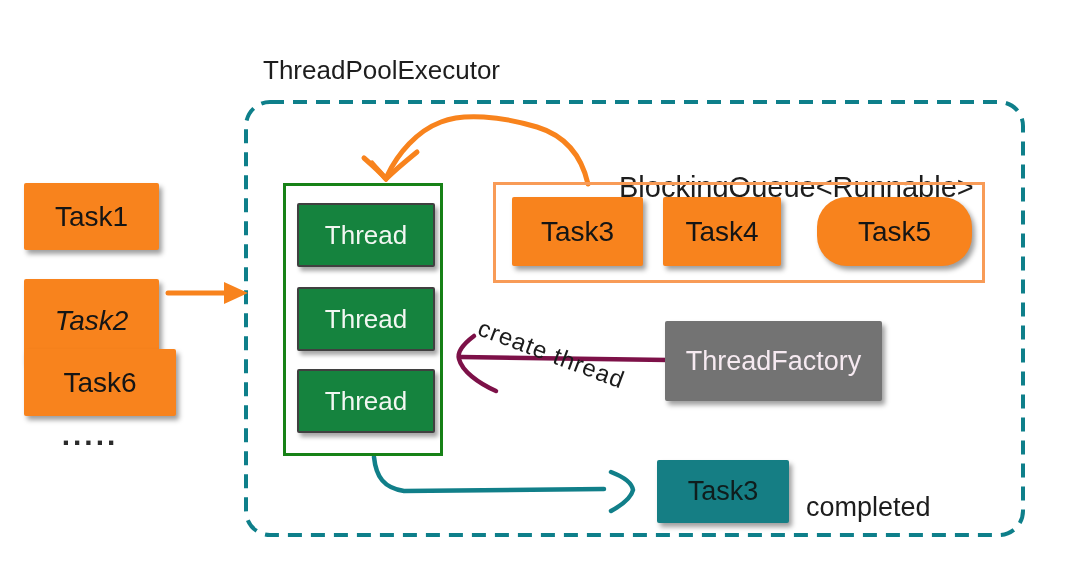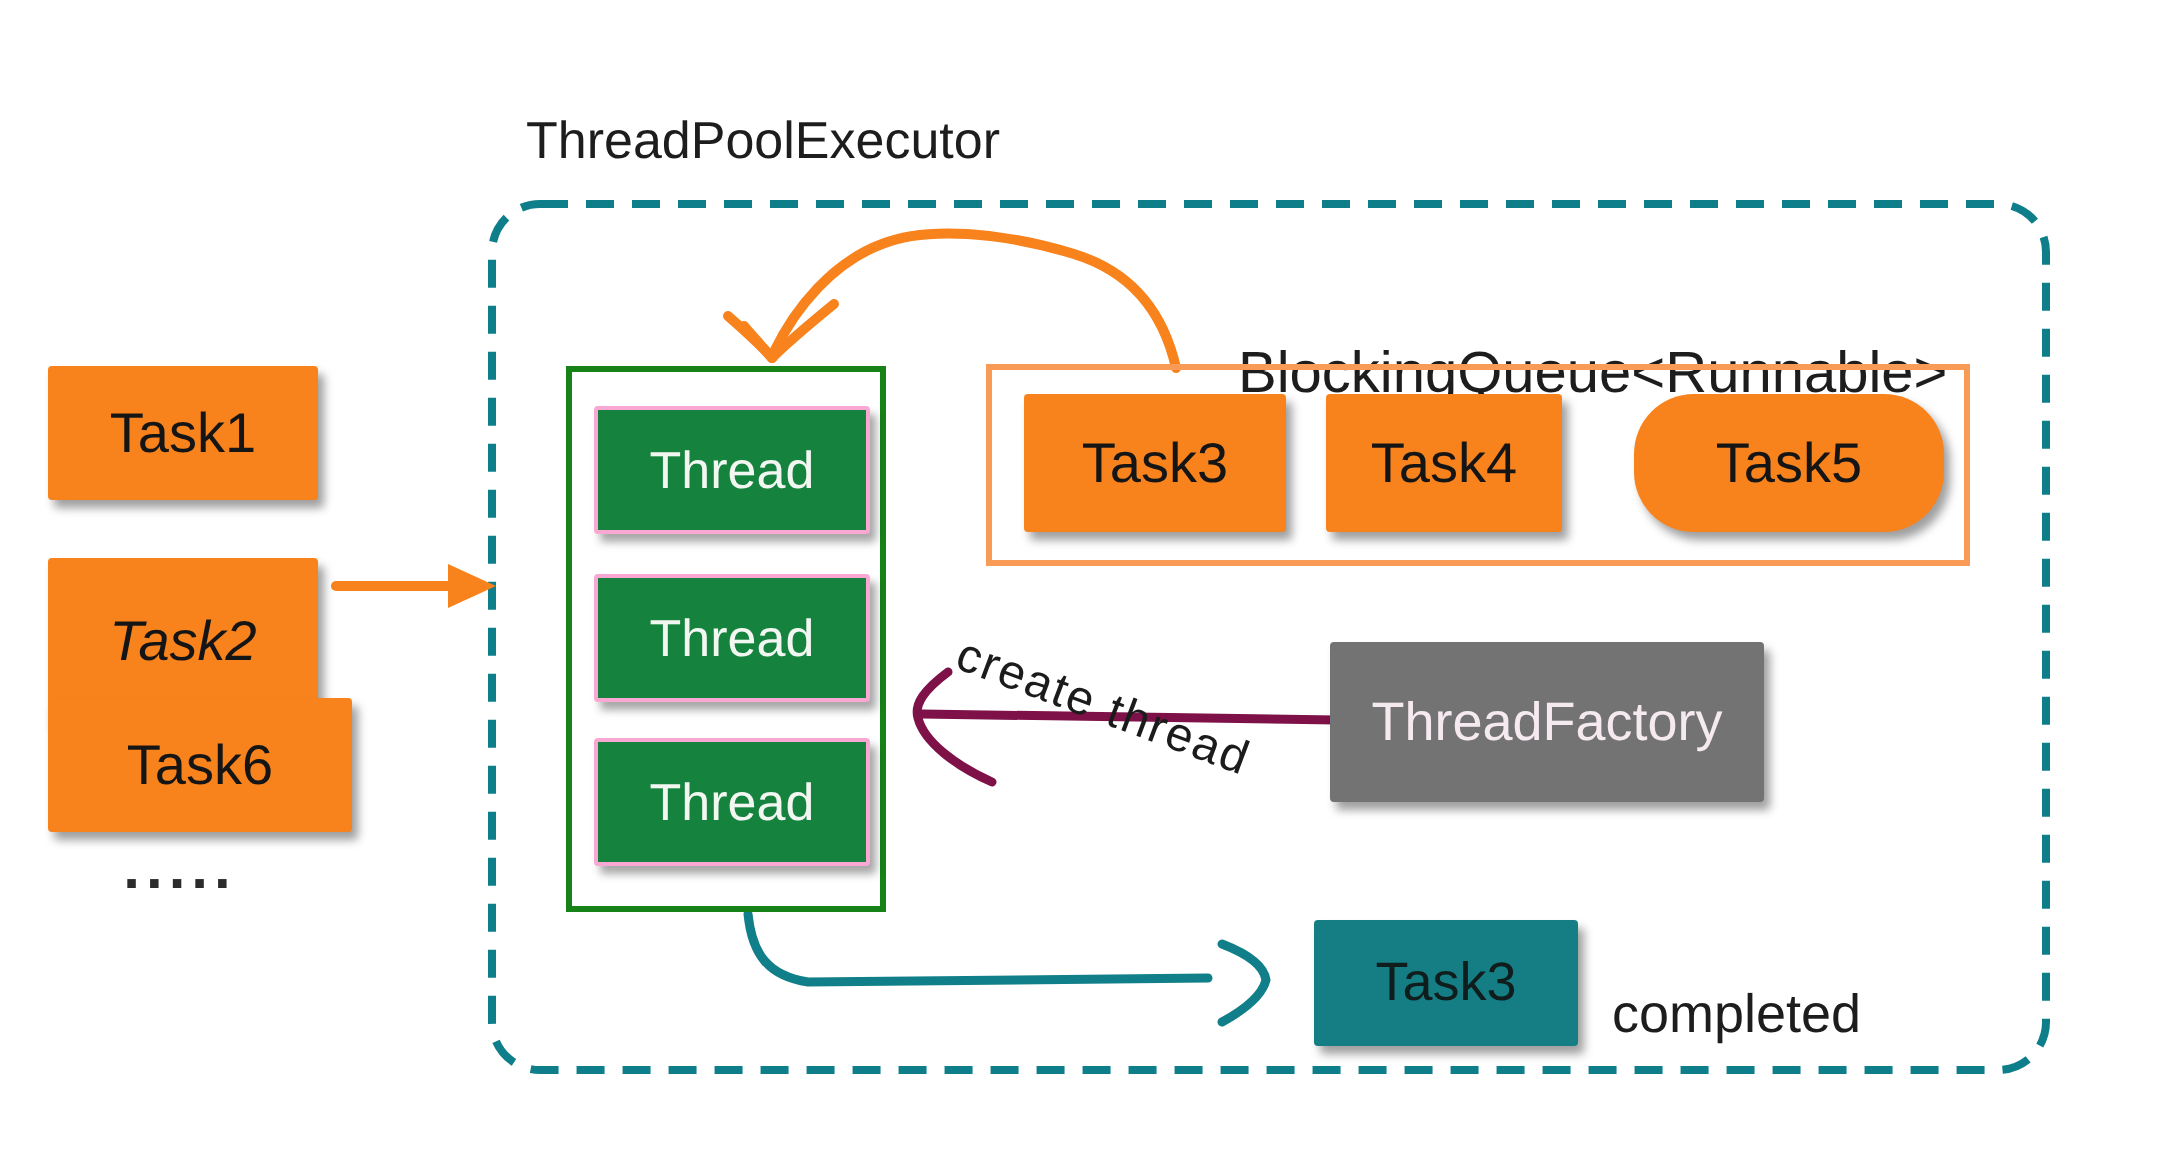--- a/index.html
+++ b/index.html
@@ -2,21 +2,21 @@
 <html><head>
 <meta charset="utf-8">
 <style>
   html,body{margin:0;padding:0;background:#ffffff;}
   body{width:1090px;height:585px;position:relative;overflow:hidden;
        font-family:"Liberation Sans","DejaVu Sans",sans-serif;color:#1d1d1d;}
   .box{position:absolute;display:flex;align-items:center;justify-content:center;
        box-sizing:border-box;border-radius:2px;}
   .shadow{box-shadow:3px 4px 5px rgba(0,0,0,0.38);}
   .task-orange{background:#F8831D;color:#151515;font-size:28px;}
-  .thread{background:#15833E;border:2px solid #f9a8d4;color:#F2F7F2;font-size:26px;
+  .thread{background:#15833E;border:2px solid #404040;color:#F2F7F2;font-size:26px;
           box-shadow:3px 4px 4px rgba(0,0,0,0.35);}
   .pool-frame{position:absolute;left:283px;top:183px;width:160px;height:273px;
               border:3px solid #178217;box-sizing:border-box;background:transparent;}
   .queue-frame{position:absolute;left:493px;top:182px;width:492px;height:101px;
                border:3px solid #F89B57;box-sizing:border-box;}
   .factory{background:#737373;color:#F6EAF1;font-size:27px;}
   .done{background:#157E84;color:#0F1D1D;font-size:27px;}
   .label{position:absolute;white-space:nowrap;}
   #title{left:263px;top:55px;font-size:26px;text-align:right;}
   #bq-label{left:619px;top:138px;font-size:29px;margin-top:33px;}

